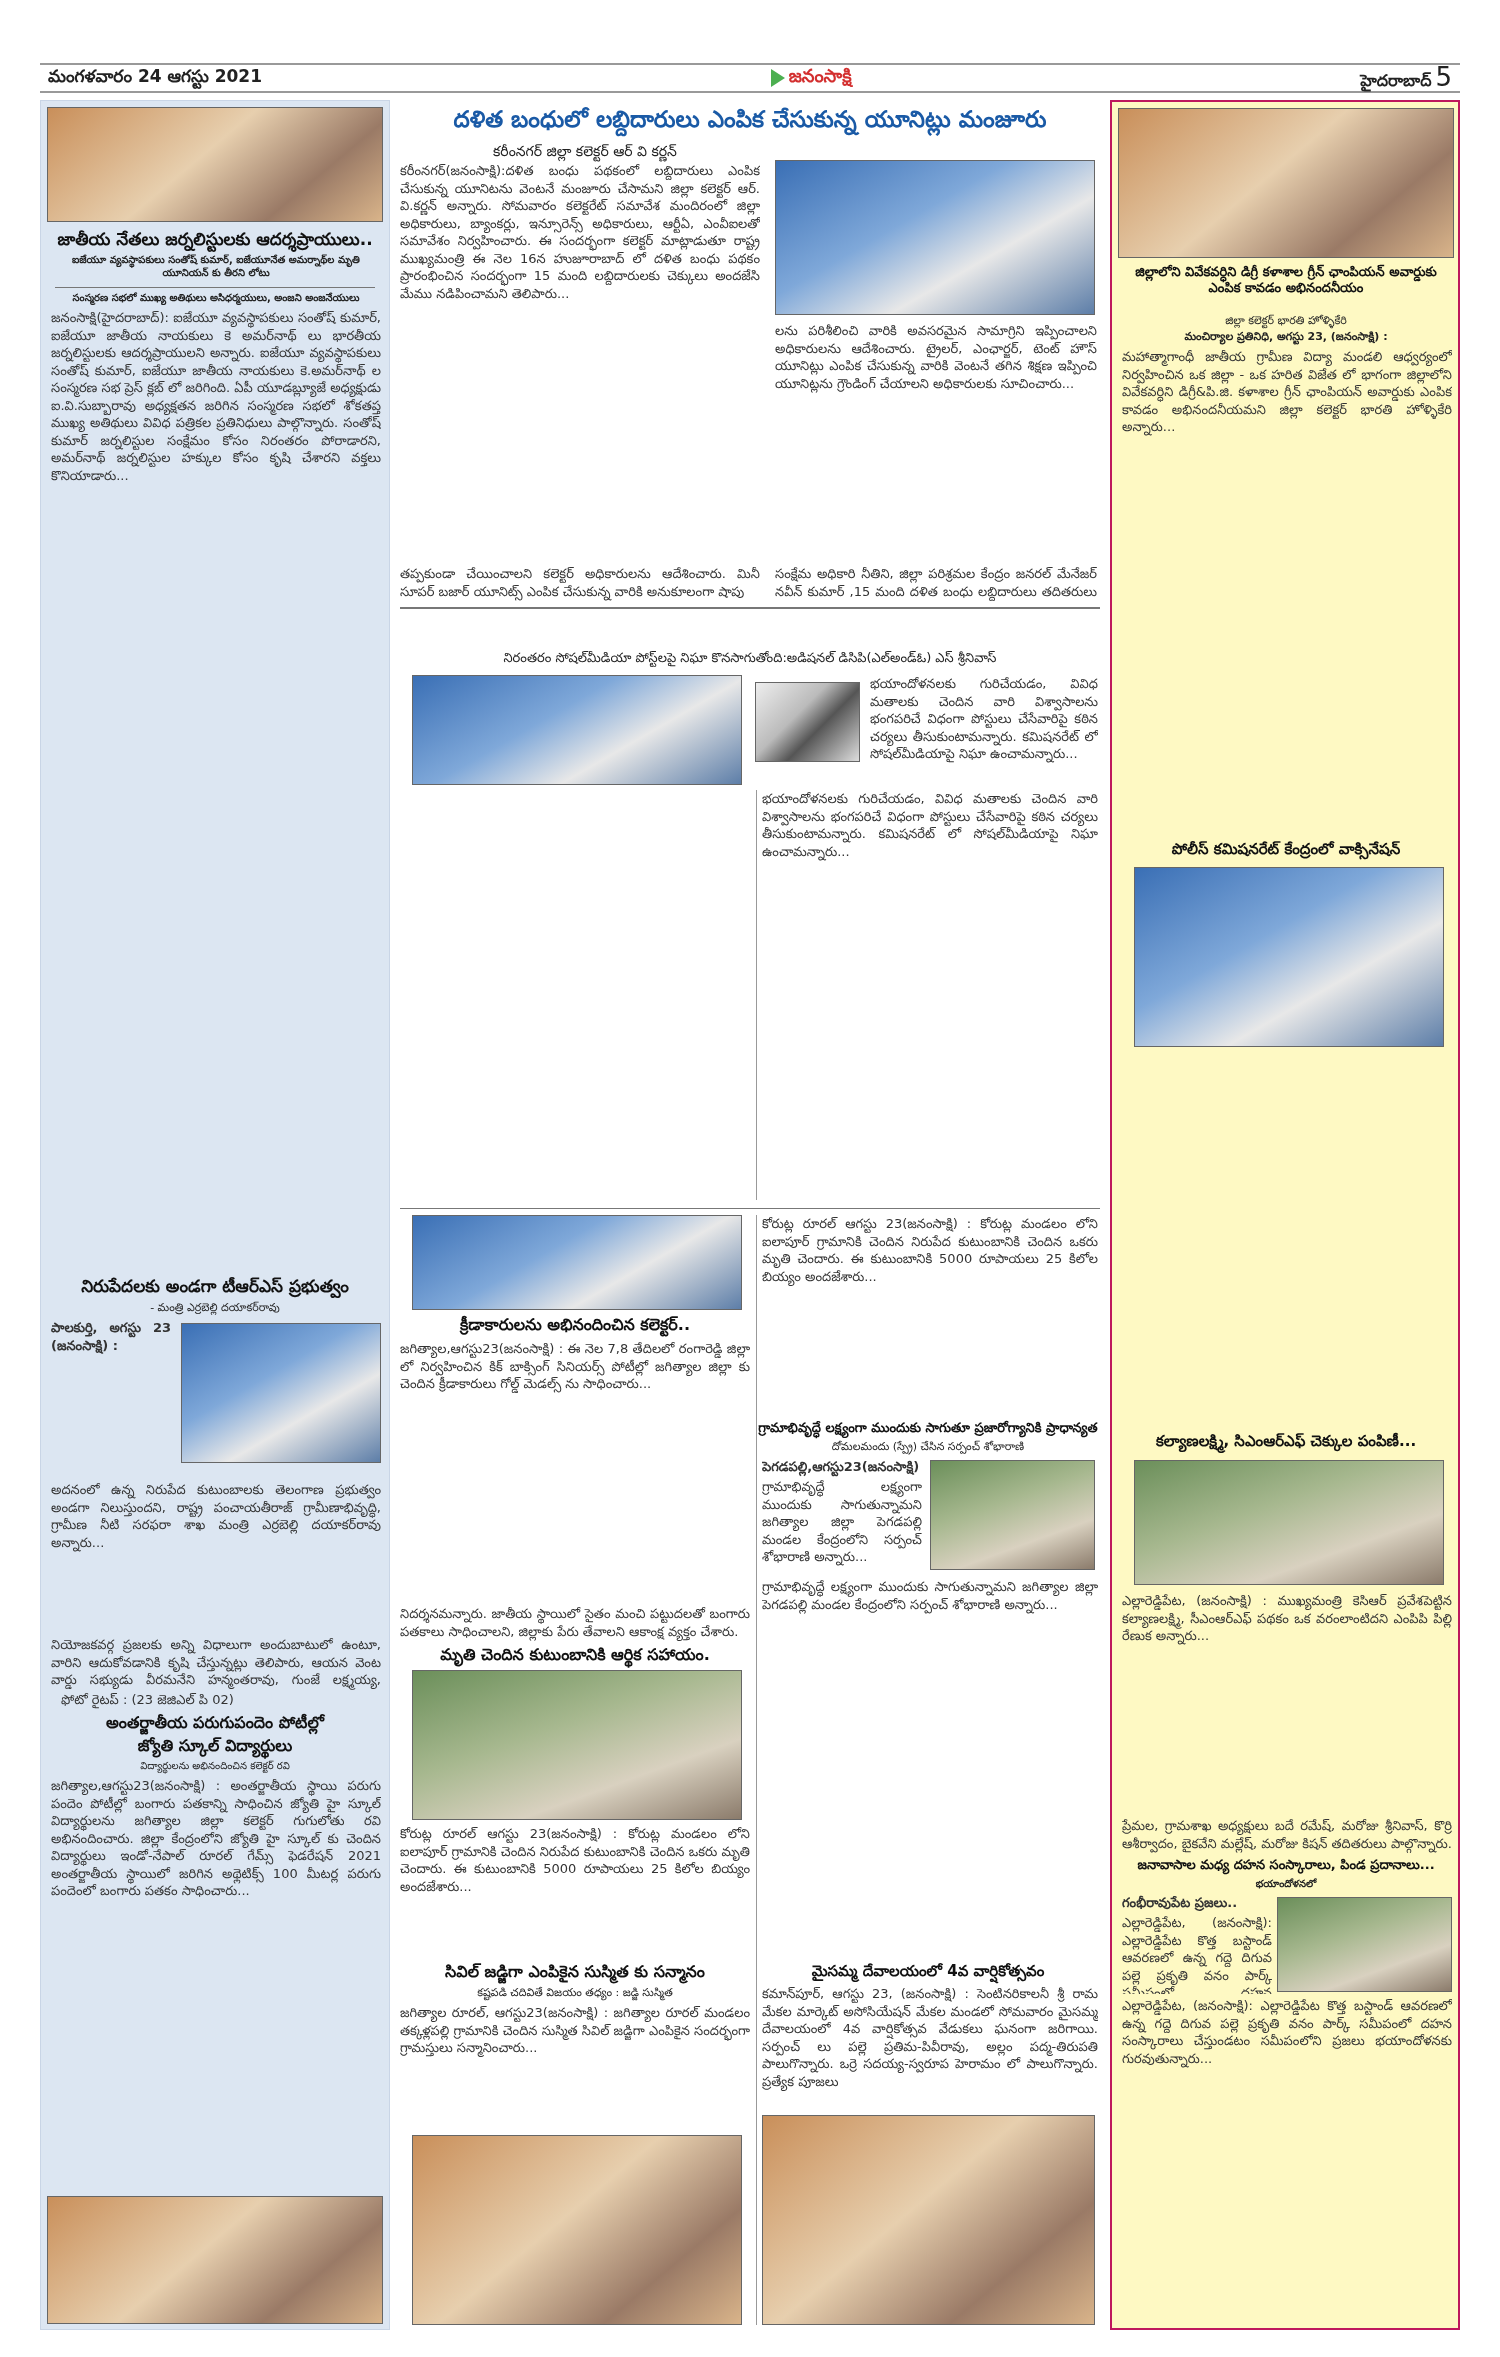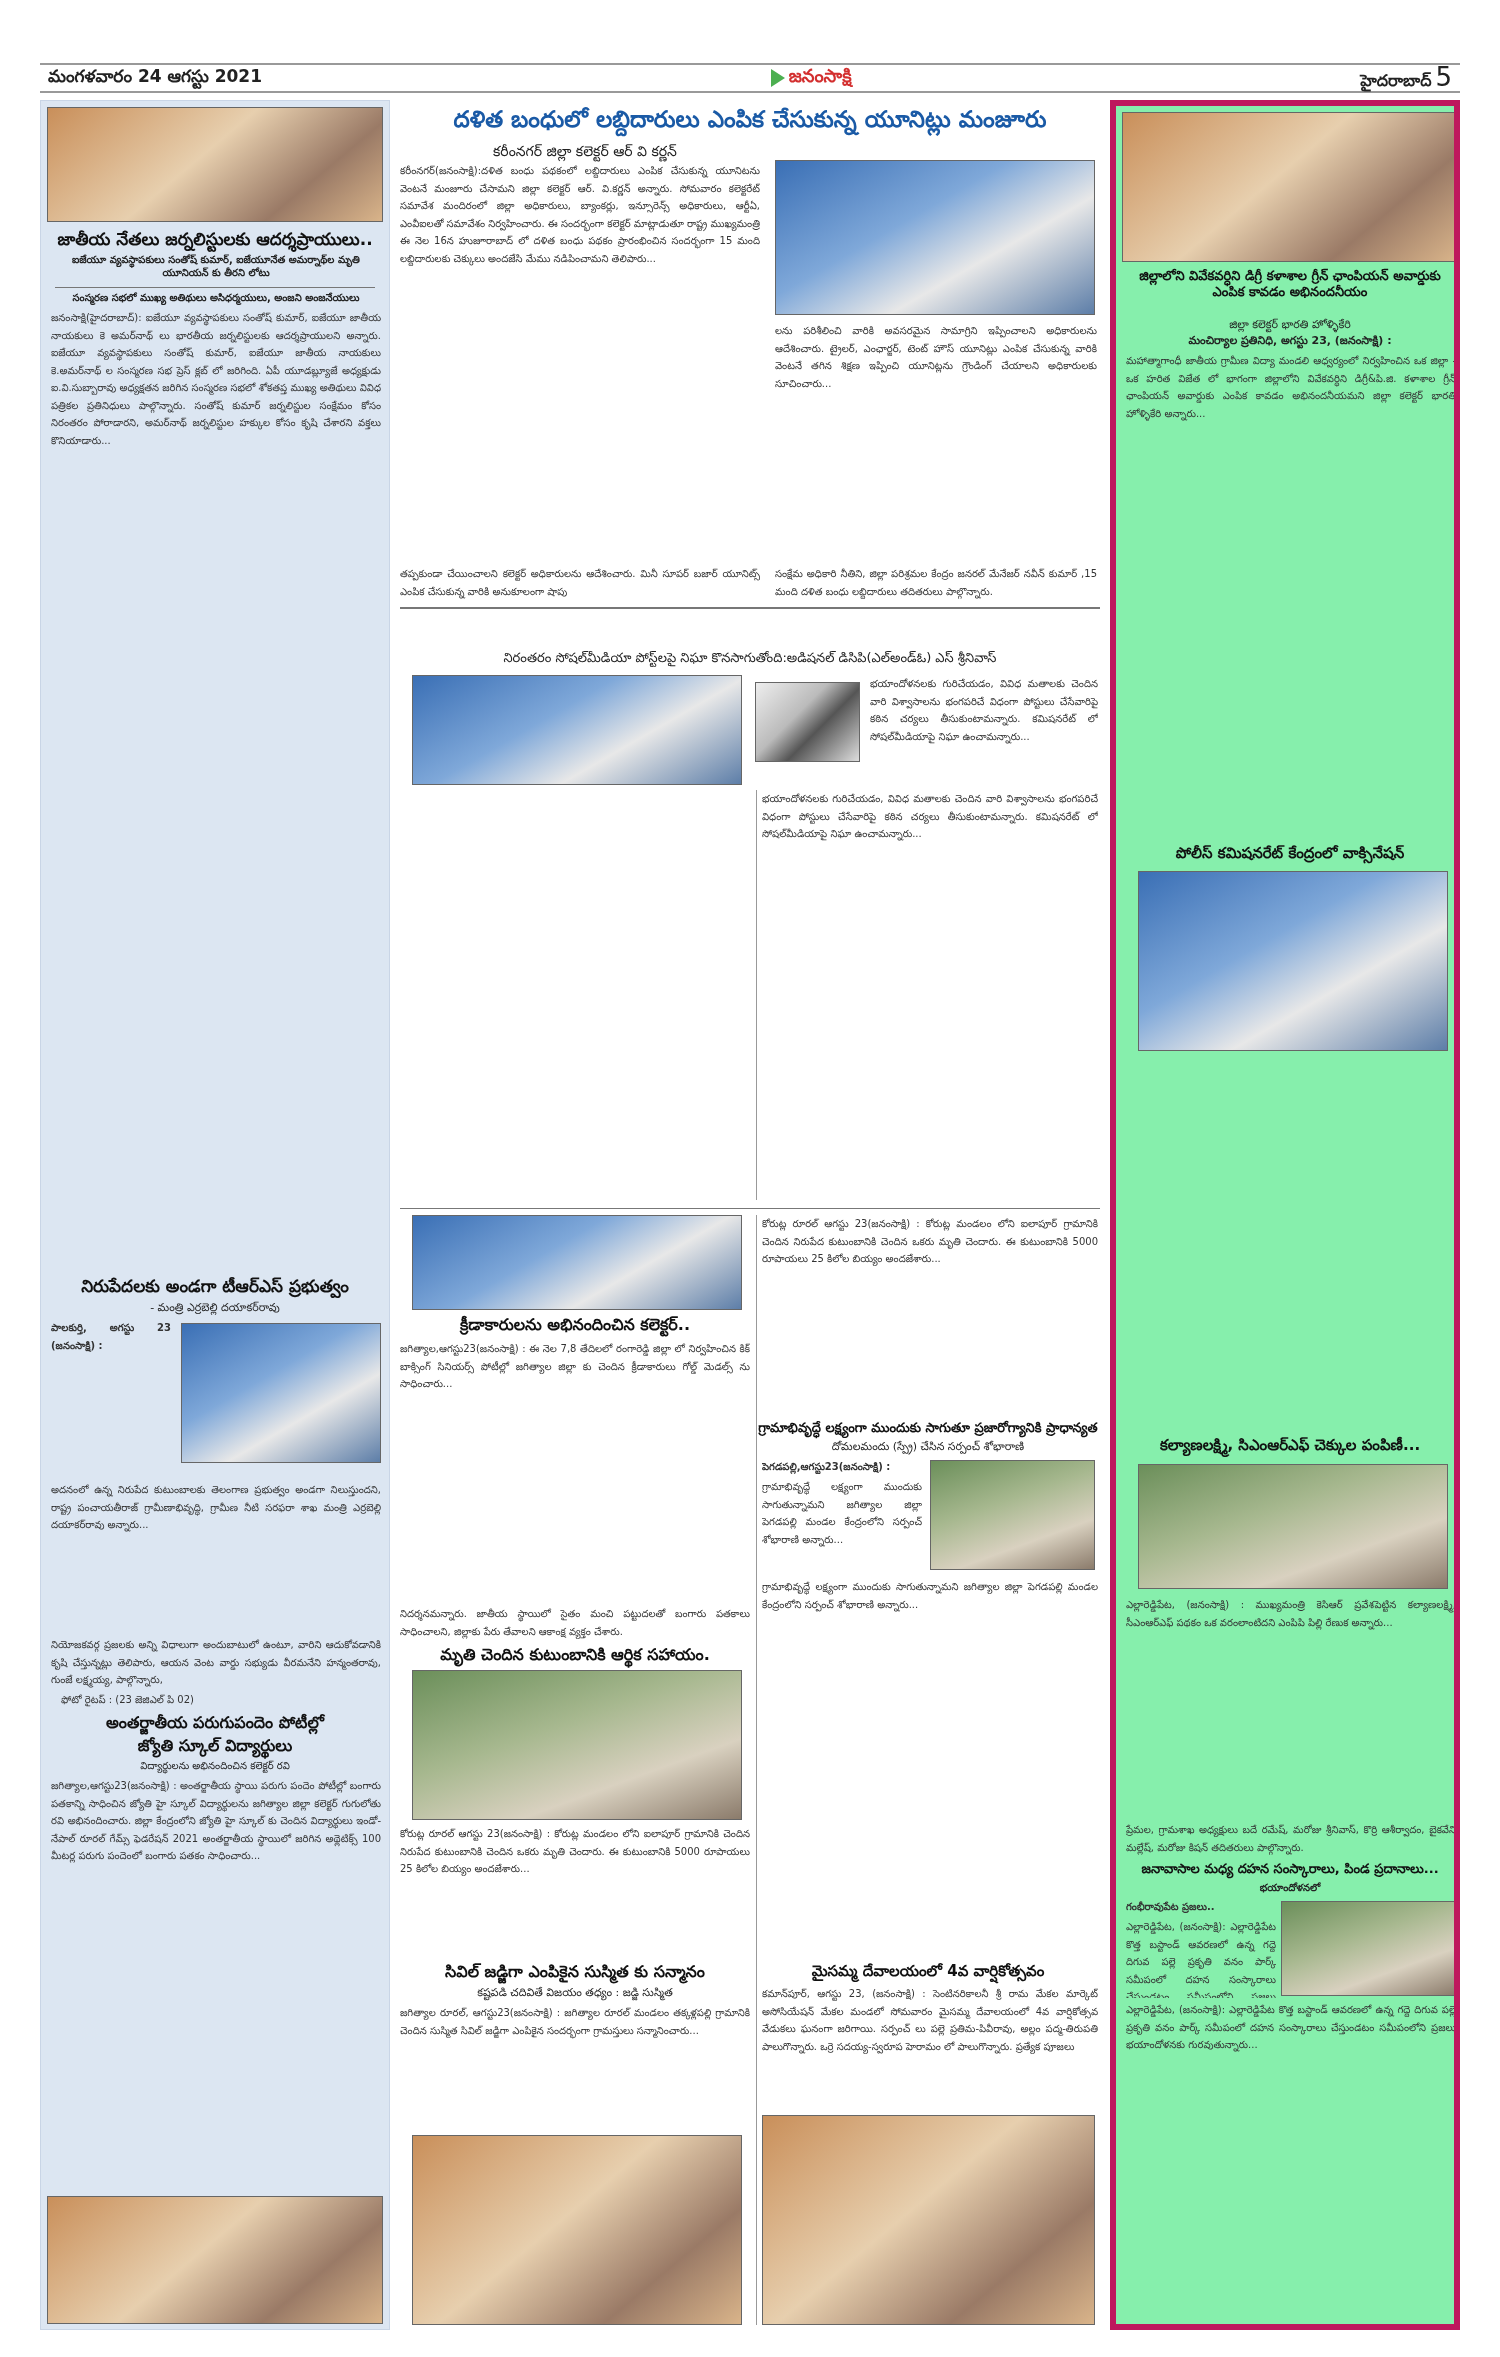--- a/index.html
+++ b/index.html
@@ -8,31 +8,31 @@
   .masthead { left: 40px; top: 63px; width: 1420px; height: 30px; border-top: 2px solid #999; border-bottom: 2px solid #999; display: flex; align-items: center; justify-content: space-between; padding: 0 8px; }
   .mh-date { font-size: 17px; font-weight: bold; color: #222; }
   .mh-logo { display: flex; align-items: center; gap: 4px; font-size: 18px; font-weight: bold; color: #d32f2f; }
   .mh-logo .arrow { width: 0; height: 0; border-left: 14px solid #4caf50; border-top: 9px solid transparent; border-bottom: 9px solid transparent; }
   .mh-right { font-size: 16px; font-weight: bold; display: flex; align-items: baseline; gap: 4px; }
   .mh-right .pg { font-size: 26px; font-weight: normal; }
 
   .col { position: absolute; overflow: hidden; }
   .col-left { left: 40px; top: 100px; width: 350px; height: 2230px; background: #dce6f2; border: 1px solid #c9d5e6; }
   .col-mid { left: 400px; top: 100px; width: 700px; height: 2230px; background: #fff; }
-  .col-right { left: 1110px; top: 100px; width: 350px; height: 2230px; background: #86efac; border: 6px solid #be185d; }
+  .col-right { left: 1110px; top: 100px; width: 350px; height: 2230px; background: #fef9c3; border: 2px solid #be185d; }
 
   .photo { position: absolute; background: linear-gradient(135deg, #8aa3b8 0%, #c7b9a0 35%, #6d7f8c 60%, #b8a18a 100%); border: 1px solid #666; }
   .photo.alt { background: linear-gradient(160deg, #6b8f5a 0%, #a7b88f 40%, #d9d1c0 70%, #8b7b6b 100%); }
   .photo.blue { background: linear-gradient(150deg, #3a6fb5 0%, #7fa8d9 40%, #e8e8e8 65%, #5d7ea8 100%); }
   .photo.warm { background: linear-gradient(140deg, #c98f5a 0%, #e7cfae 45%, #9a7a66 75%, #d9b48a 100%); }
 
   .hl { position: absolute; text-align: center; font-weight: bold; color: #111; line-height: 1.2; }
   .hl-blue { color: #1a5aa6; }
   .sub { position: absolute; text-align: center; color: #222; line-height: 1.3; }
-  .body { position: absolute; font-size: 10px; line-height: 17.5px; color: #333; text-align: justify; overflow: hidden; }
+  .body { position: absolute; font-size: 13px; line-height: 17.5px; color: #333; text-align: justify; overflow: hidden; }
   .rule { position: absolute; height: 2px; background: #777; }
   .vrule { position: absolute; width: 1px; background: #999; }
 </style>
 </head>
 <body>
 
 <div class="abs masthead">
   <span class="mh-date">మంగళవారం 24 ఆగస్టు 2021</span>
   <span class="mh-logo">
     <span class="arrow"></span>

